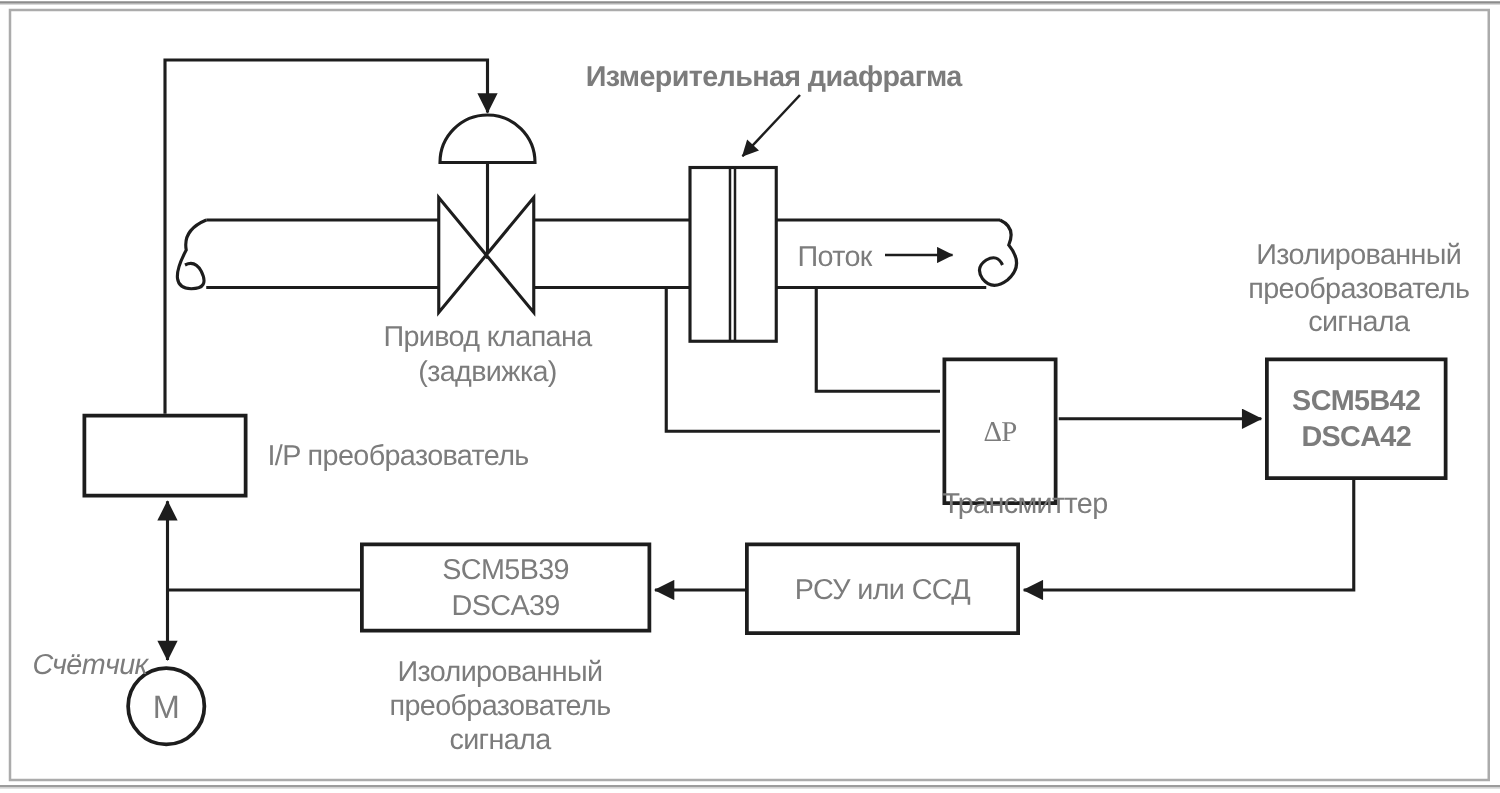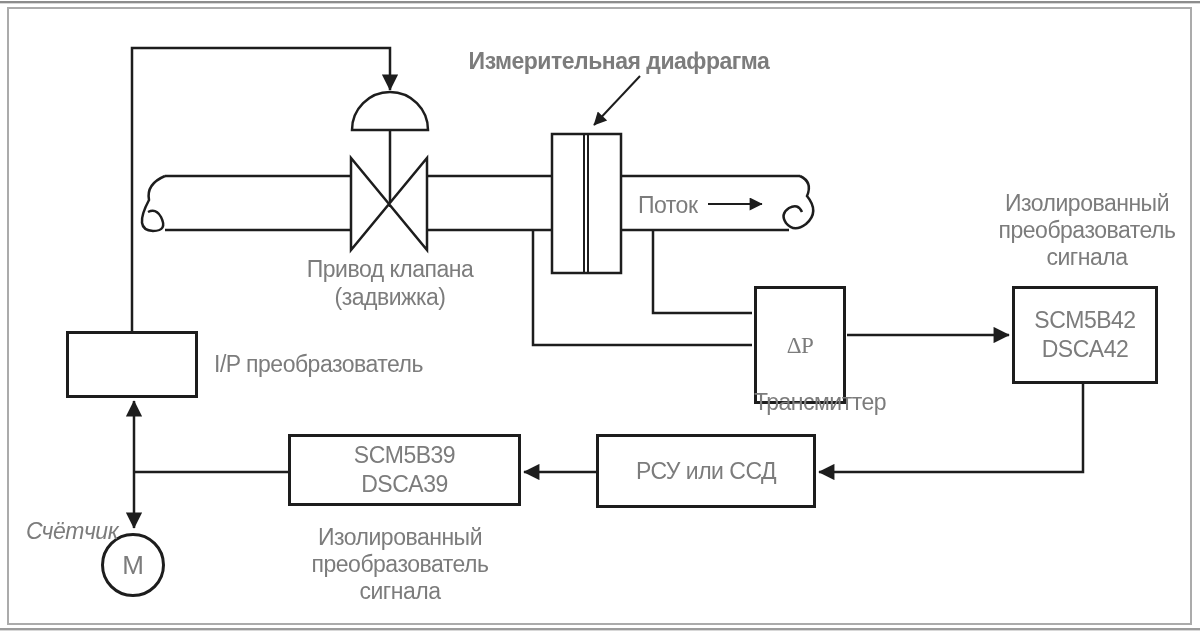--- a/index.html
+++ b/index.html
@@ -79,21 +79,21 @@
 
       <path d="M134,472 V401" marker-end="url(#arr)"></path>
       <path d="M134,472 V528" marker-end="url(#arr)"></path>
     </g>
   </svg>
 
   <div class="box" style="left:66px;top:331px;width:132px;height:67px;"></div>
   <div class="box" style="left:754px;top:286px;width:92px;height:118px;font-family:Liberation Serif, serif;">
     <span>ΔP</span>
   </div>
-  <div class="box" style="left:1012px;top:286px;width:146px;height:98px;">
+  <div class="box" style="left:1012px;top:286px;width:146px;height:98px;font-weight:bold;">
     <span class="ml">SCM5B42
 DSCA42</span>
   </div>
   <div class="box" style="left:596px;top:434px;width:220px;height:74px;">
     <span>РСУ или ССД</span>
   </div>
   <div class="box" style="left:288px;top:434px;width:233px;height:72px;">
     <span class="ml">SCM5B39
 DSCA39</span>
   </div>

